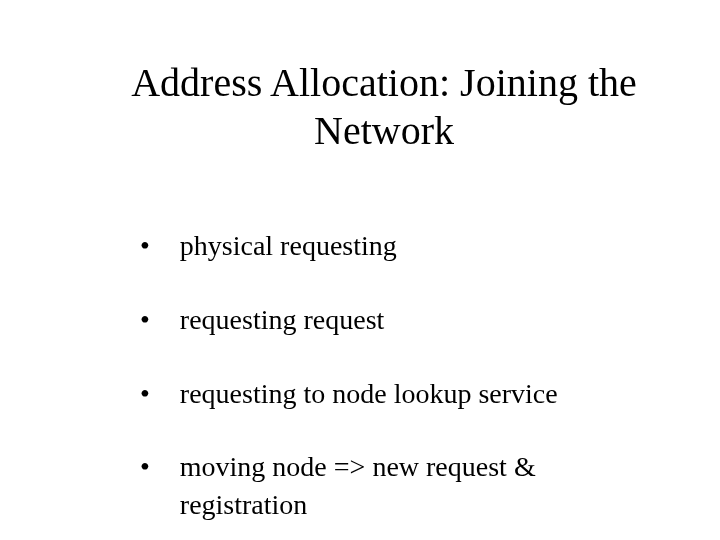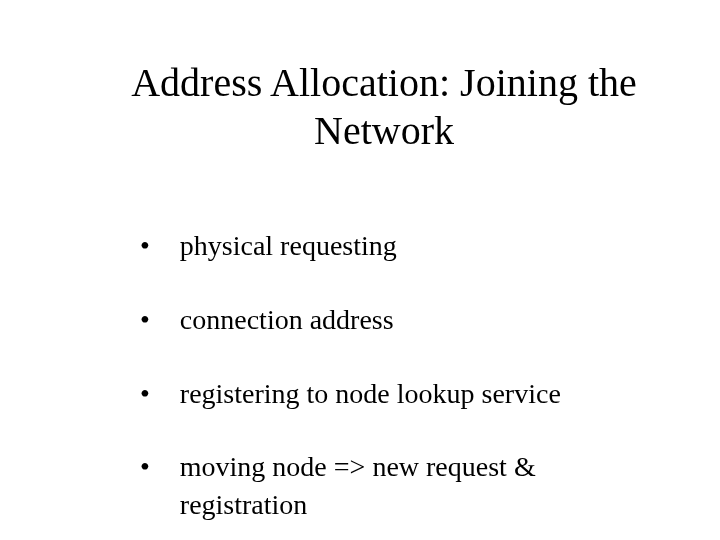--- a/index.html
+++ b/index.html
@@ -42,23 +42,23 @@
 
 <h1 class="title">Address Allocation: Joining the Network</h1>
 
 <ul class="bullet-list">
   <li class="bullet-item">
     <span class="bullet-marker">•</span>
     <span class="bullet-text">physical requesting</span>
   </li>
   <li class="bullet-item">
     <span class="bullet-marker">•</span>
-    <span class="bullet-text">connection address</span>
+    <span class="bullet-text">requesting request</span>
   </li>
   <li class="bullet-item">
     <span class="bullet-marker">•</span>
-    <span class="bullet-text">registering to node lookup service</span>
+    <span class="bullet-text">requesting to node lookup service</span>
   </li>
   <li class="bullet-item">
     <span class="bullet-marker">•</span>
     <span class="bullet-text">moving node =&gt; new request &amp; registration</span>
   </li>
 </ul>
 
 </body></html>

